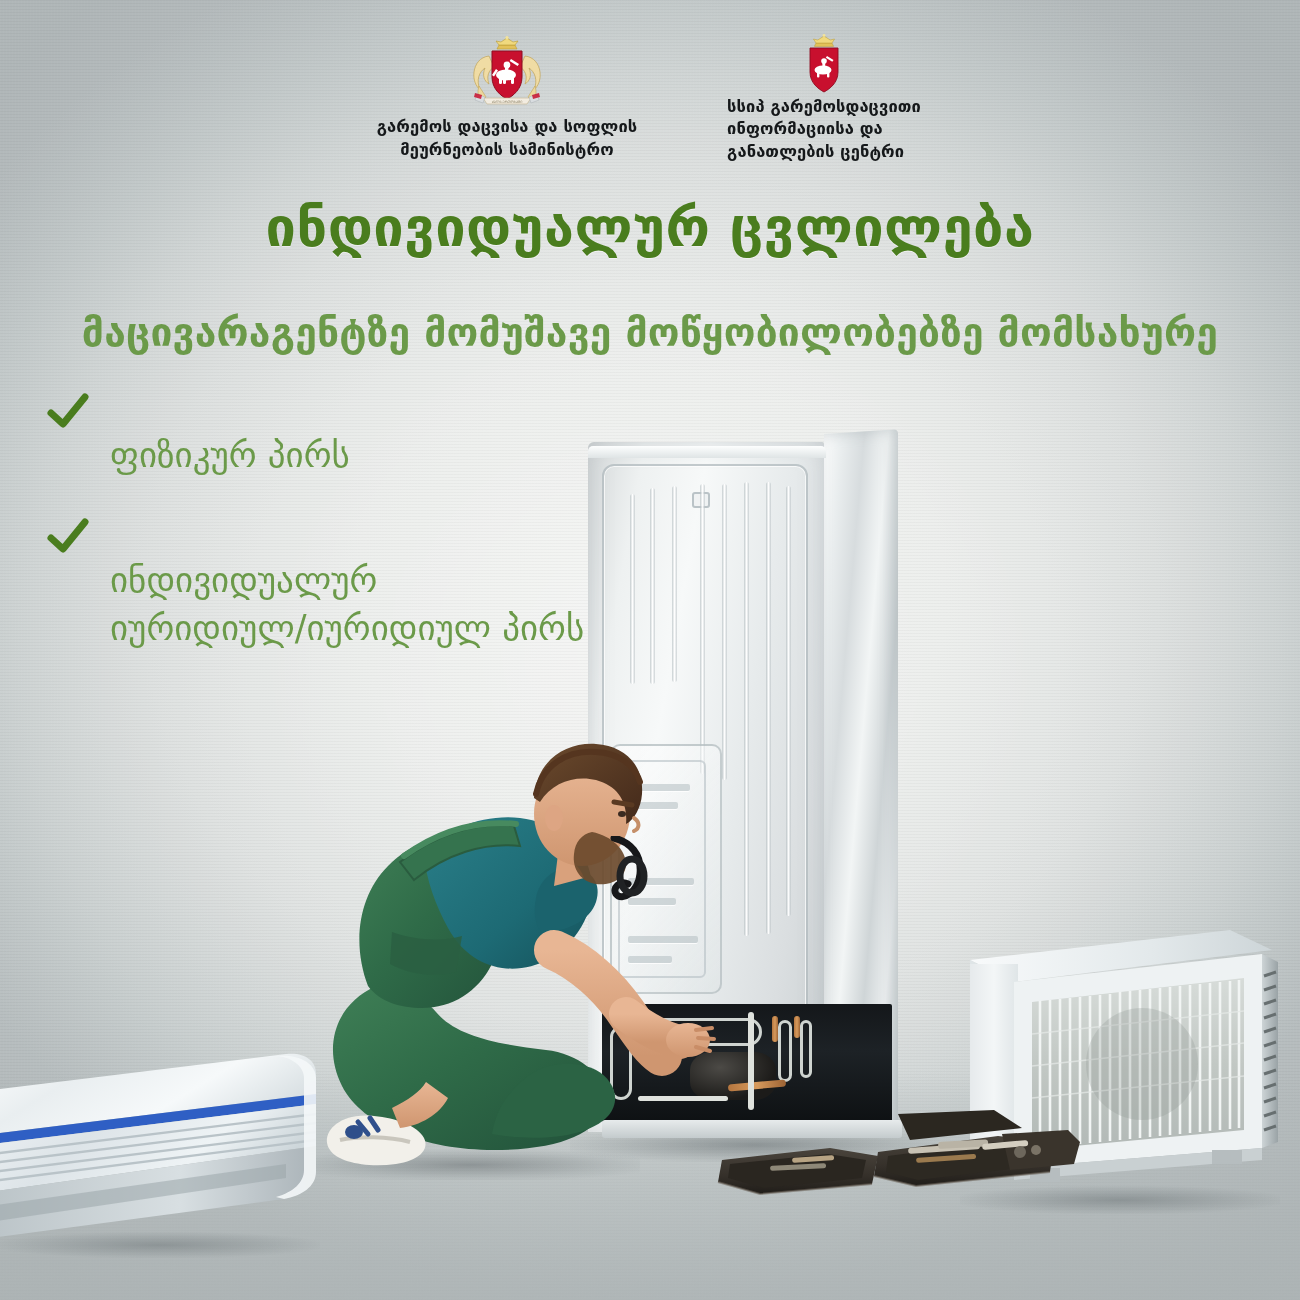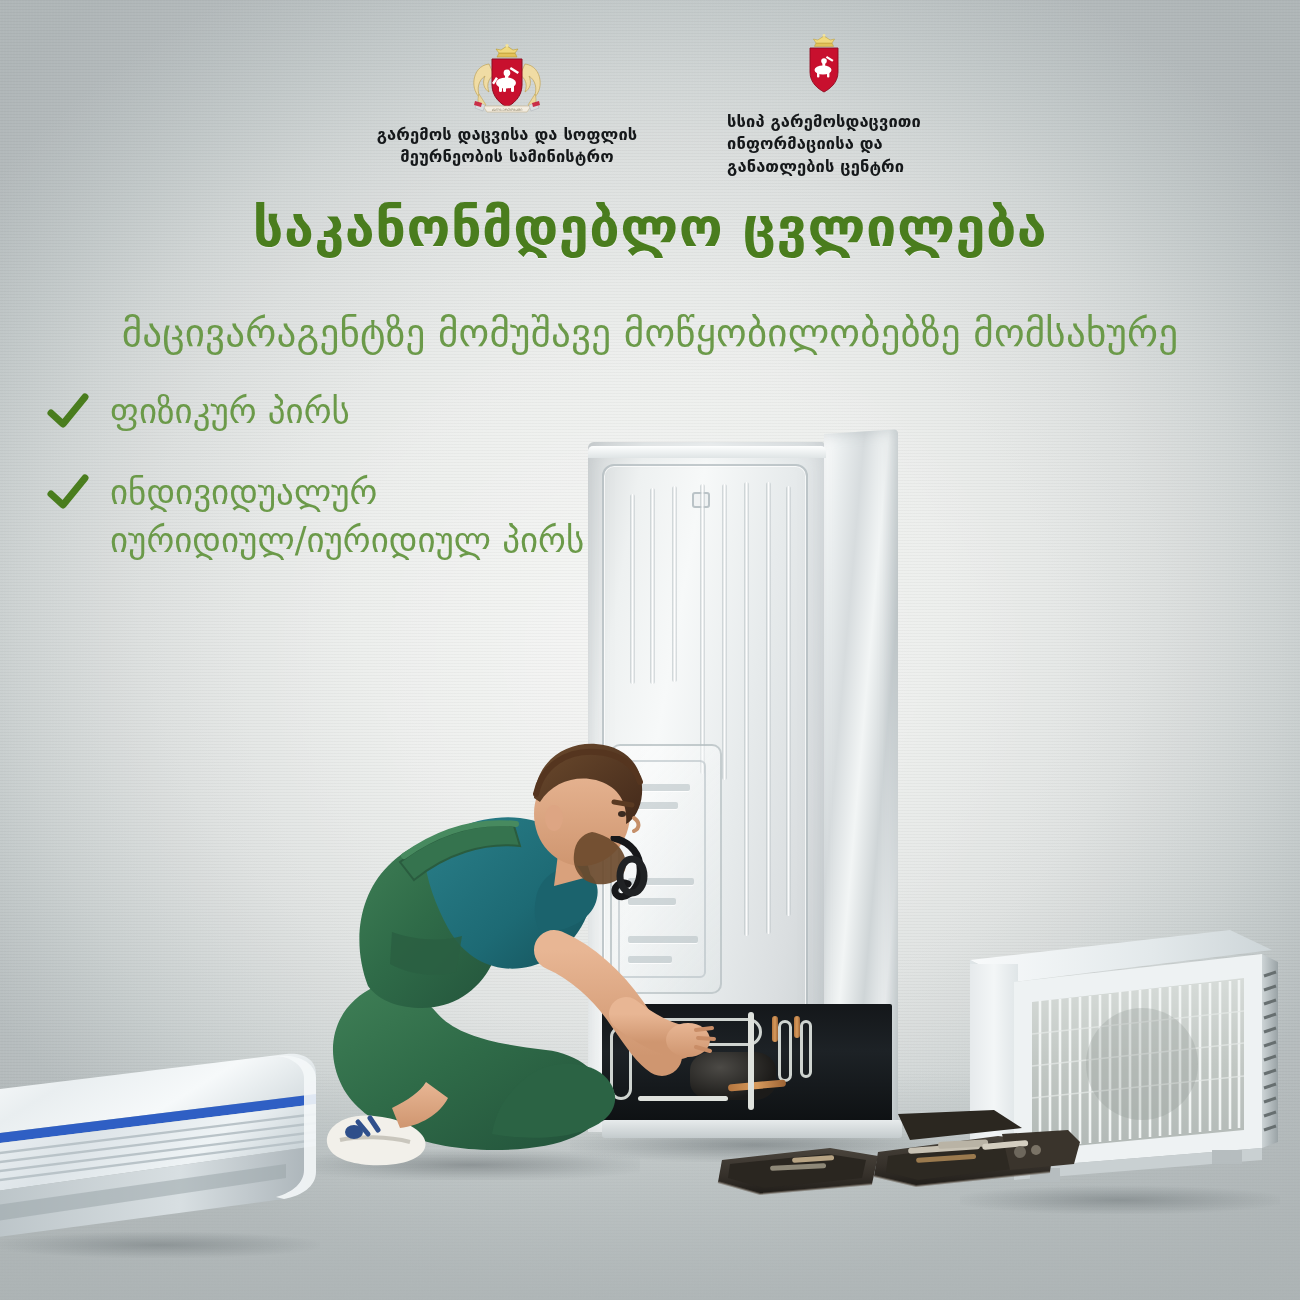--- a/index.html
+++ b/index.html
@@ -46,21 +46,21 @@
     font-family:"DejaVu Sans", sans-serif;
     font-weight:bold;
     font-size:16.5px;
     line-height:1.36;
     color:#15181a;
     text-align:center;
     letter-spacing:.1px;
     white-space:pre-line;
   }
   .org-ministry .org-text{ margin-top:6px; }
-  .org-center .org-text{ margin-top:15px; text-align:left; font-size:16.5px;}
+  .org-center .org-text{ margin-top:0; text-align:left; font-size:16.5px;}
 
   .emblem-ministry{ width:96px; height:74px; }
   .emblem-center{ width:44px; height:62px; }
 
   
   .title{
     position:absolute; top:196px; left:0; width:100%;
     text-align:center; z-index:20;
   }
   .title-text{
@@ -70,40 +70,41 @@
     color:#4a7d1e;
     letter-spacing:.5px;
     text-shadow:0 1px 0 rgba(255,255,255,.5);
   }
   .subtitle{
     position:absolute; top:310px; left:0; width:100%;
     text-align:center; z-index:20;
   }
   .subtitle-text{
     font-family:"DejaVu Sans", sans-serif;
-    font-weight:400;
+    font-weight:700;
     font-size:39px;
     color:#6b9a49;
     letter-spacing:.2px;
   }
 
   
   .bullets{
     position:absolute; top:388px; left:46px; z-index:20;
     display:flex; flex-direction:column; gap:34px;
   }
   .bullet{ display:flex; align-items:flex-start; gap:20px; }
   .check{ flex:0 0 auto; width:44px; height:44px; margin-top:2px; }
   .bullet-text{
     font-family:"DejaVu Sans", sans-serif;
     font-weight:400;
     font-size:35px;
     line-height:1.35;
     color:#6b9a49;
     white-space:pre-line;
+    margin-top:44px;
   }
 
   
   .floor{
     position:absolute; left:0; bottom:0; width:100%; height:230px;
     background:linear-gradient(180deg,rgba(186,192,192,0) 0%, rgba(178,185,186,.45) 28%, rgba(172,179,180,.75) 100%);
     z-index:2;
   }
 
   
@@ -278,21 +279,21 @@
           <path d="M25 22 l6.5 4 l-1.2 1.7 l-6.5 -4 z"></path>
         </g>
       </svg>
       <div class="org-text">სსიპ გარემოსდაცვითი
 ინფორმაციისა და
 განათლების ცენტრი</div>
     </div>
   </div>
 
   <div class="title">
-    <span class="title-text">საკანონმდებლო ცვლილება</span>
+    <span class="title-text">ინდივიდუალურ ცვლილება</span>
   </div>
 
   <div class="subtitle">
     <span class="subtitle-text">მაცივარაგენტზე მომუშავე მოწყობილობებზე მომსახურე</span>
   </div>
 
   <div class="bullets">
     <div class="bullet">
       <svg class="check" viewBox="0 0 44 44">
         <path d="M5 23 L17 34 L39 7" fill="none" stroke="#4a7d1e" stroke-width="7" stroke-linecap="round" stroke-linejoin="round"></path>

